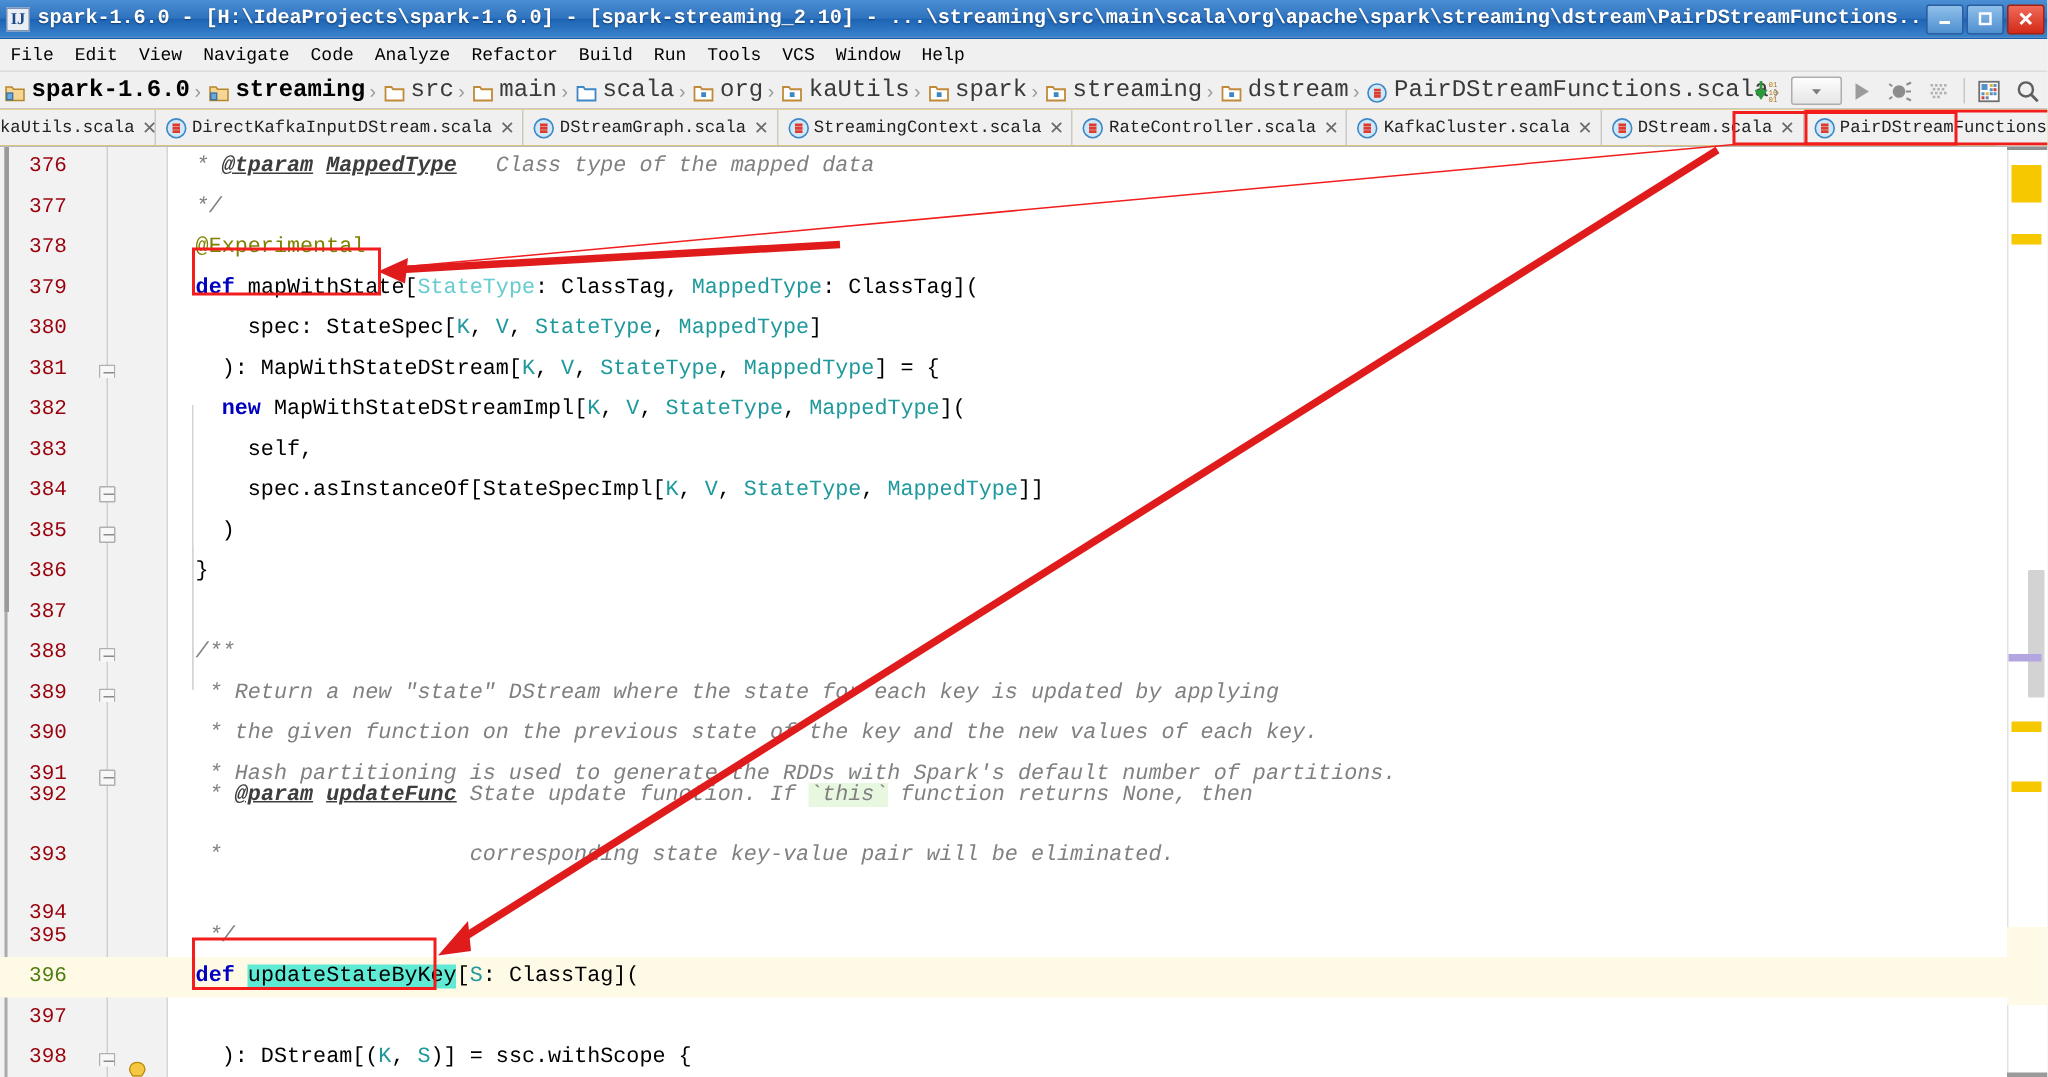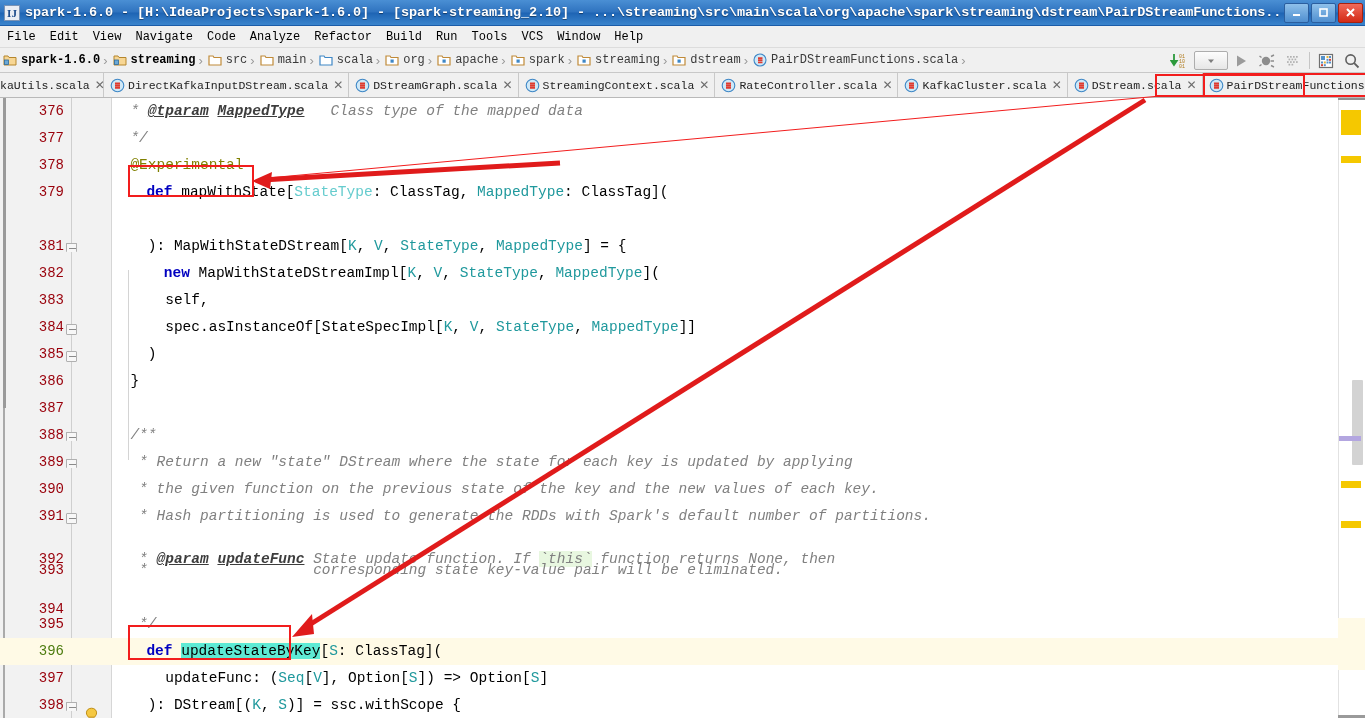--- a/index.html
+++ b/index.html
@@ -74,23 +74,23 @@
   }
 
   
   .crumbbar {
     position: absolute; top: 48px; left: 0; width: 1365px; height: 25px;
     background: #f0f0f0;
     display: flex; align-items: center;
     border-bottom: 1px solid #c8c8c8;
   }
   .crumb {
-    display: flex; align-items: center;
+    display: flex; align-items: flex-end;
     font-family: "Liberation Mono", monospace;
-    font-size: 12px;
+    font-size: 16px;
     color: #3a3a3a;
     white-space: nowrap;
     padding: 0 1px 0 3px;
   }
   .crumb.bold { font-weight: bold; color: #000; }
   .crumb-sep {
     color: #9a9a9a; font-size: 13px; padding: 0 2px;
     font-family: "Liberation Sans", sans-serif;
   }
   .ic { width: 14px; height: 14px; margin-right: 4px; flex: none; display:block; }
@@ -173,21 +173,21 @@
     position: absolute; left: 71px; top: 0; width: 1px; height: 620px;
     background: #cfcfcf;
   }
 
   .line {
     position: absolute; left: 0; width: 1365px; height: 27px;
     line-height: 27px;
   }
   .lnum {
     position: absolute; left: 0; width: 64px;
-    text-align: right;
+    text-align: center;
     font-family: "Liberation Mono", monospace;
     font-size: 14px;
     color: #99000b;
     line-height: 27px;
   }
   .code {
     position: absolute; left: 113px;
     font-family: "Liberation Mono", monospace;
     font-size: 14.5px;
     color: #000000;
@@ -210,21 +210,21 @@
   .fold.end { border-bottom: none; height: 9px; }
   .fold.mid { }
   .indent-guide {
     position: absolute; width: 1px; background: #d4d4d4;
   }
   .bulb {
     position: absolute; left: 84px; width: 15px; height: 17px;
   }
 
   
-  .kw   { color: #0000c0; font-weight: bold; margin-left: 16px; }
+  .kw   { color: #0000c0; font-weight: bold; }
   .ann  { color: #808000; }
   .cmt  { color: #808080; font-style: italic; }
   .cmtb { color: #3d3d3d; font-style: italic; font-weight: bold; text-decoration: underline; }
   .typ  { color: #20999d; }
   .tparam { color: #66ccce; }
   .grn  { background: #e8f7e0; }
   .sel  { background: #5eead4; }
 
   
   .redbox {
@@ -354,21 +354,21 @@
       </svg>
       <span>org</span>
     </div>
     <span class="crumb-sep">›</span>
 
     <div class="crumb">
       <svg class="ic" viewBox="0 0 14 14">
         <path d="M1,3 L5,3 L6,4.5 L13,4.5 L13,12 L1,12 Z" fill="#ffffff" stroke="#c08a38" stroke-width="1.2"></path>
         <rect x="5.5" y="6.5" width="3.2" height="3.2" fill="#3e87c6"></rect>
       </svg>
-      <span>apache</span>
+      <span>kaUtils</span>
     </div>
     <span class="crumb-sep">›</span>
 
     <div class="crumb">
       <svg class="ic" viewBox="0 0 14 14">
         <path d="M1,3 L5,3 L6,4.5 L13,4.5 L13,12 L1,12 Z" fill="#ffffff" stroke="#c08a38" stroke-width="1.2"></path>
         <rect x="5.5" y="6.5" width="3.2" height="3.2" fill="#3e87c6"></rect>
       </svg>
       <span>spark</span>
     </div>
@@ -609,20 +609,24 @@
       <span class="code cmt">  */</span>
     </div>
     <div class="line" style="top:54px;">
       <span class="lnum">378</span>
       <span class="code ann">  @Experimental</span>
     </div>
     <div class="line" style="top:81px;">
       <span class="lnum">379</span>
       <span class="code">  <span class="kw">def</span> mapWithState[<span class="tparam">StateType</span>: ClassTag, <span class="typ">MappedType</span>: ClassTag](</span>
     </div>
+    <div class="line" style="top:108px;">
+      <span class="lnum">380</span>
+      <span class="code">      spec: StateSpec[<span class="typ">K</span>, <span class="typ">V</span>, <span class="typ">StateType</span>, <span class="typ">MappedType</span>]</span>
+    </div>
     <div class="line" style="top:135px;">
       <span class="lnum">381</span>
       <span class="code">    ): MapWithStateDStream[<span class="typ">K</span>, <span class="typ">V</span>, <span class="typ">StateType</span>, <span class="typ">MappedType</span>] = {</span>
     </div>
     <div class="line" style="top:162px;">
       <span class="lnum">382</span>
       <span class="code">    <span class="kw">new</span> MapWithStateDStreamImpl[<span class="typ">K</span>, <span class="typ">V</span>, <span class="typ">StateType</span>, <span class="typ">MappedType</span>](</span>
     </div>
     <div class="line" style="top:189px;">
       <span class="lnum">383</span>
@@ -653,42 +657,41 @@
       <span class="code cmt">   * Return a new "state" DStream where the state for each key is updated by applying</span>
     </div>
     <div class="line" style="top:378px;">
       <span class="lnum">390</span>
       <span class="code cmt">   * the given function on the previous state of the key and the new values of each key.</span>
     </div>
     <div class="line" style="top:405px;">
       <span class="lnum">391</span>
       <span class="code cmt">   * Hash partitioning is used to generate the RDDs with Spark's default number of partitions.</span>
     </div>
-    <div class="line" style="top:448px;">
+    <div class="line" style="top:419px;">
       <span class="lnum">392</span>
       <span class="code"><span class="cmt">   * </span><span class="cmtb">@param</span> <span class="cmtb">updateFunc</span><span class="cmt"> State update function. If </span><span class="cmt grn">`this`</span><span class="cmt"> function returns None, then</span></span>
     </div>
     <div class="line" style="top:459px;">
       <span class="lnum">393</span>
       <span class="code cmt">   *                   corresponding state key-value pair will be eliminated.</span>
     </div>
     <div class="line" style="top:498px;">
       <span class="lnum">394</span>
     </div>
     <div class="line" style="top:513px;">
       <span class="lnum">395</span>
       <span class="code cmt">   */</span>
     </div>
     <div class="line highlight" style="top:540px;">
       <span class="lnum">396</span>
       <span class="code">  <span class="kw">def</span> <span class="sel">updateStateByKey</span>[<span class="typ">S</span>: ClassTag](</span>
     </div>
     <div class="line" style="top:567px;">
       <span class="lnum">397</span>
-      <span class="code">      updateFunc: (<span class="typ">Seq</span>[<span class="typ">V</span>], Option[<span class="typ">S</span>]) =&gt; Option[<span class="typ">S</span>]</span>
     </div>
     <div class="line" style="top:594px;">
       <span class="lnum">398</span>
       <span class="code">    ): DStream[(<span class="typ">K</span>, <span class="typ">S</span>)] = ssc.withScope {</span>
     </div>
   </div>
 
   <div class="markerbar">
     <div class="top-rule"></div>
     <div class="mk-highlight" style="top:520px; height:52px;"></div>

